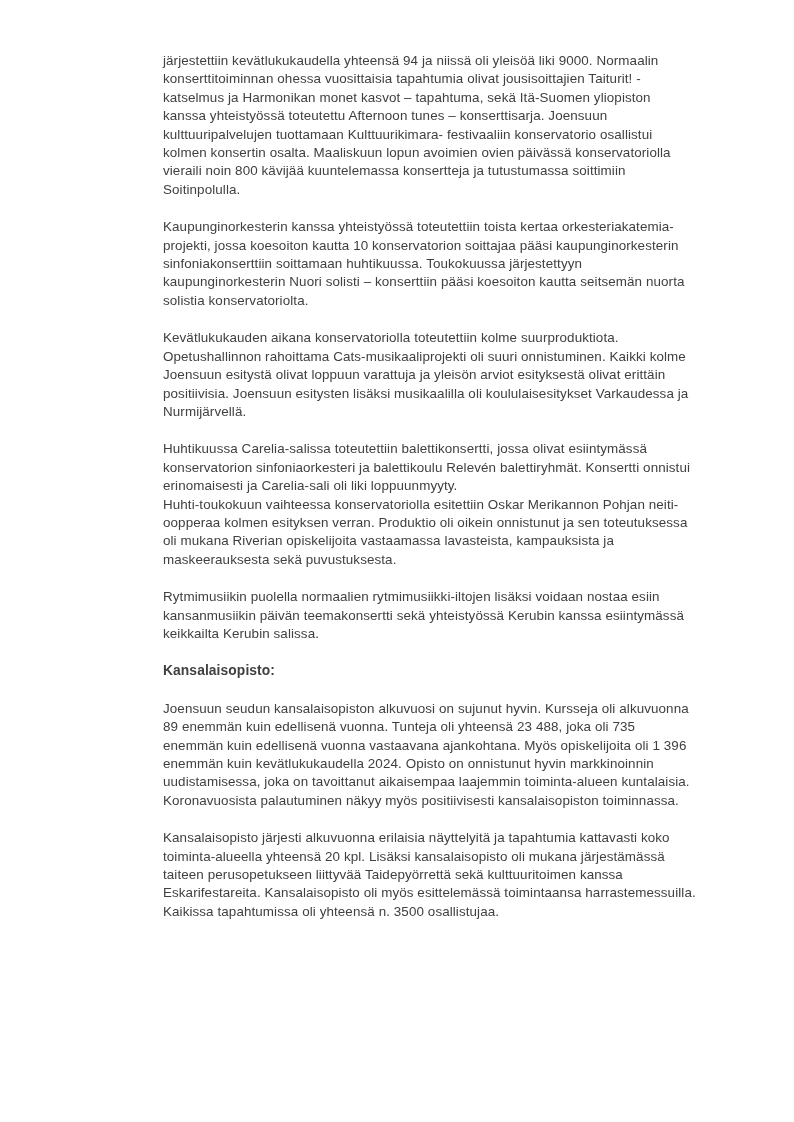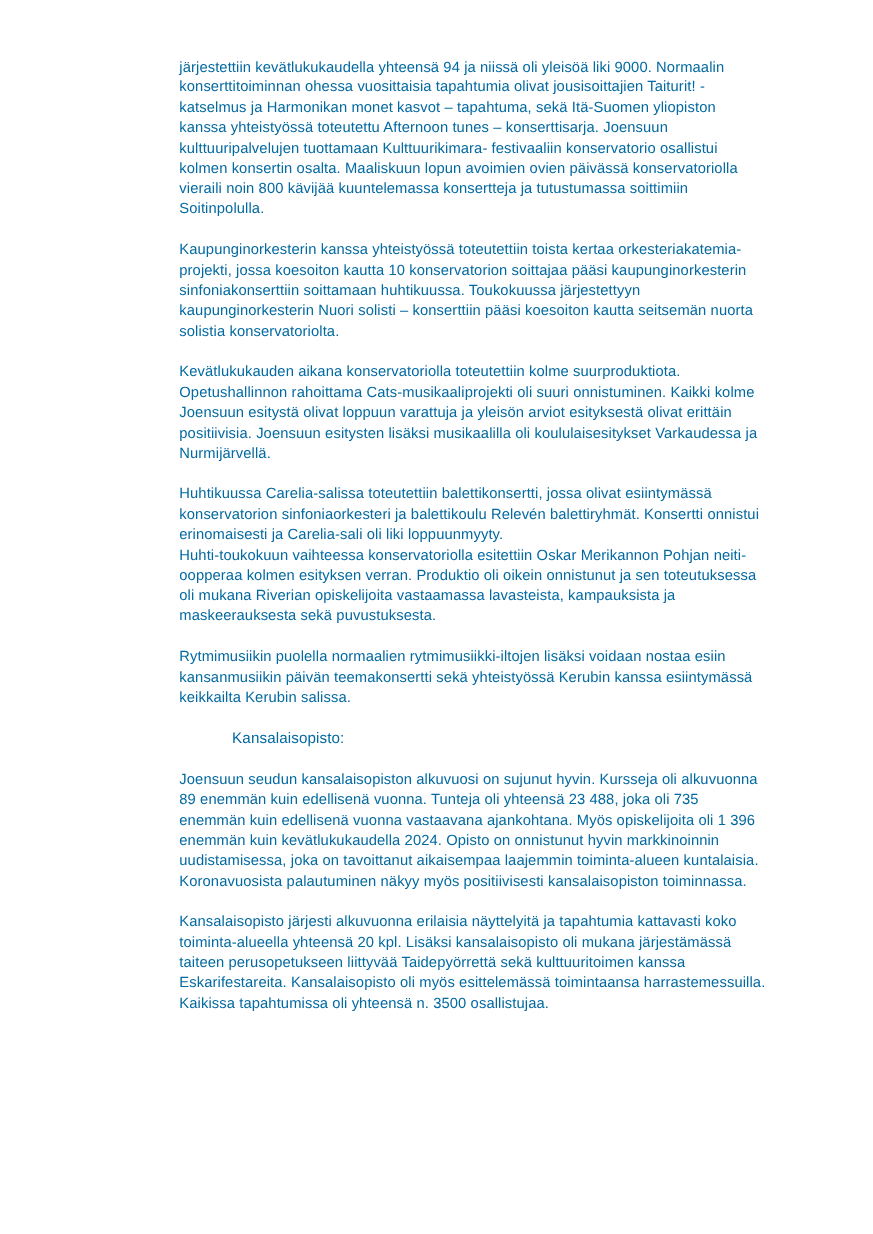--- a/index.html
+++ b/index.html
@@ -21,26 +21,25 @@
     left: 163px;
     top: 52px;
     width: 600px;
   }
   .para {
     margin: 0 0 19px 0;
     font-size: 13.4px;
     line-height: 18.4px;
     white-space: pre-line;
     letter-spacing: 0.1px;
-    color: #0369a1;
+    color: #404040;
   }
   .para.heading {
-    font-weight: normal;
+    font-weight: bold;
     font-size: 13.8px;
-    margin-left: 48px;
   }
 </style>
 </head>
 <body>
 
 <div class="page">
   <div class="doc">
     <div class="para">järjestettiin kevätlukukaudella yhteensä 94 ja niissä oli yleisöä liki 9000. Normaalin
 konserttitoiminnan ohessa vuosittaisia tapahtumia olivat jousisoittajien Taiturit! -
 katselmus ja Harmonikan monet kasvot – tapahtuma, sekä Itä-Suomen yliopiston

